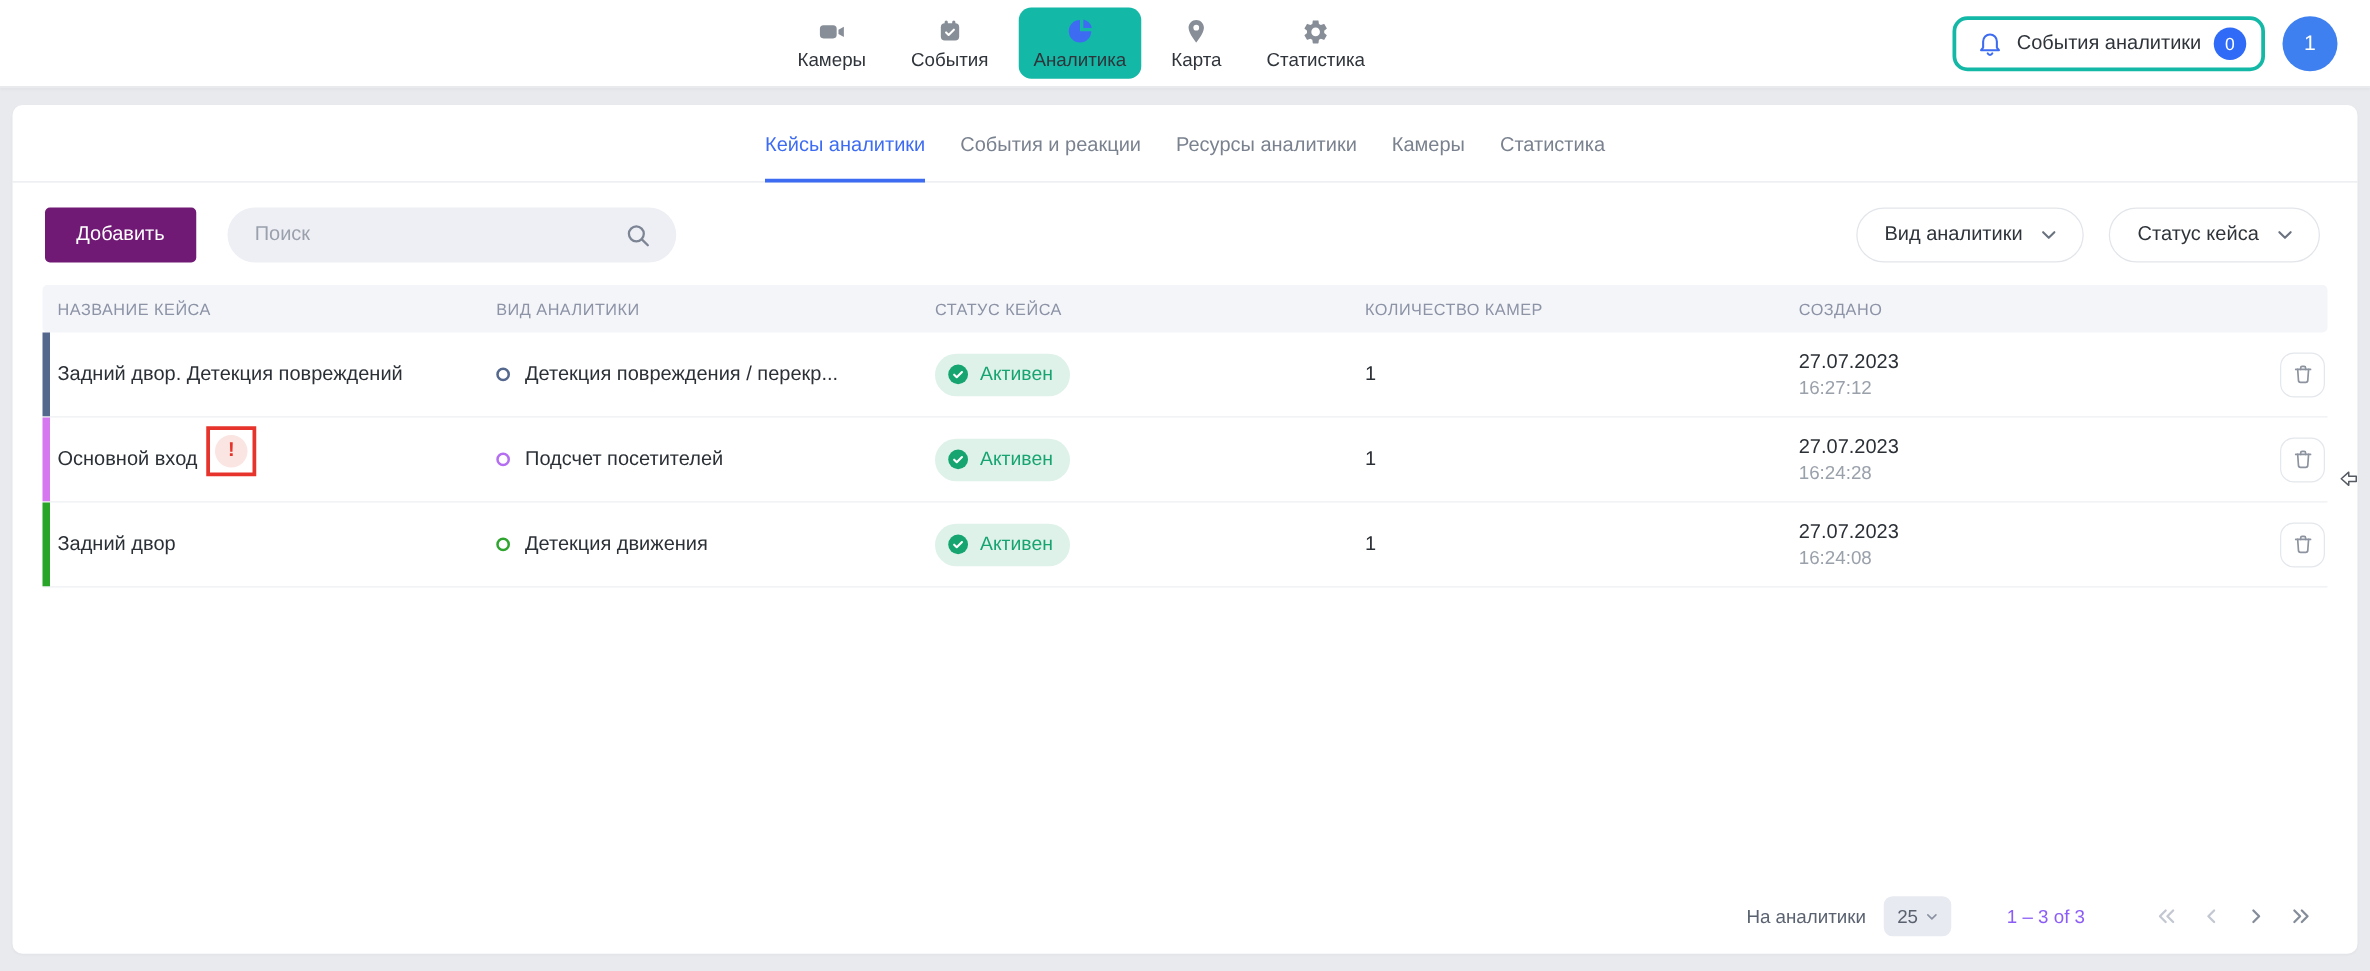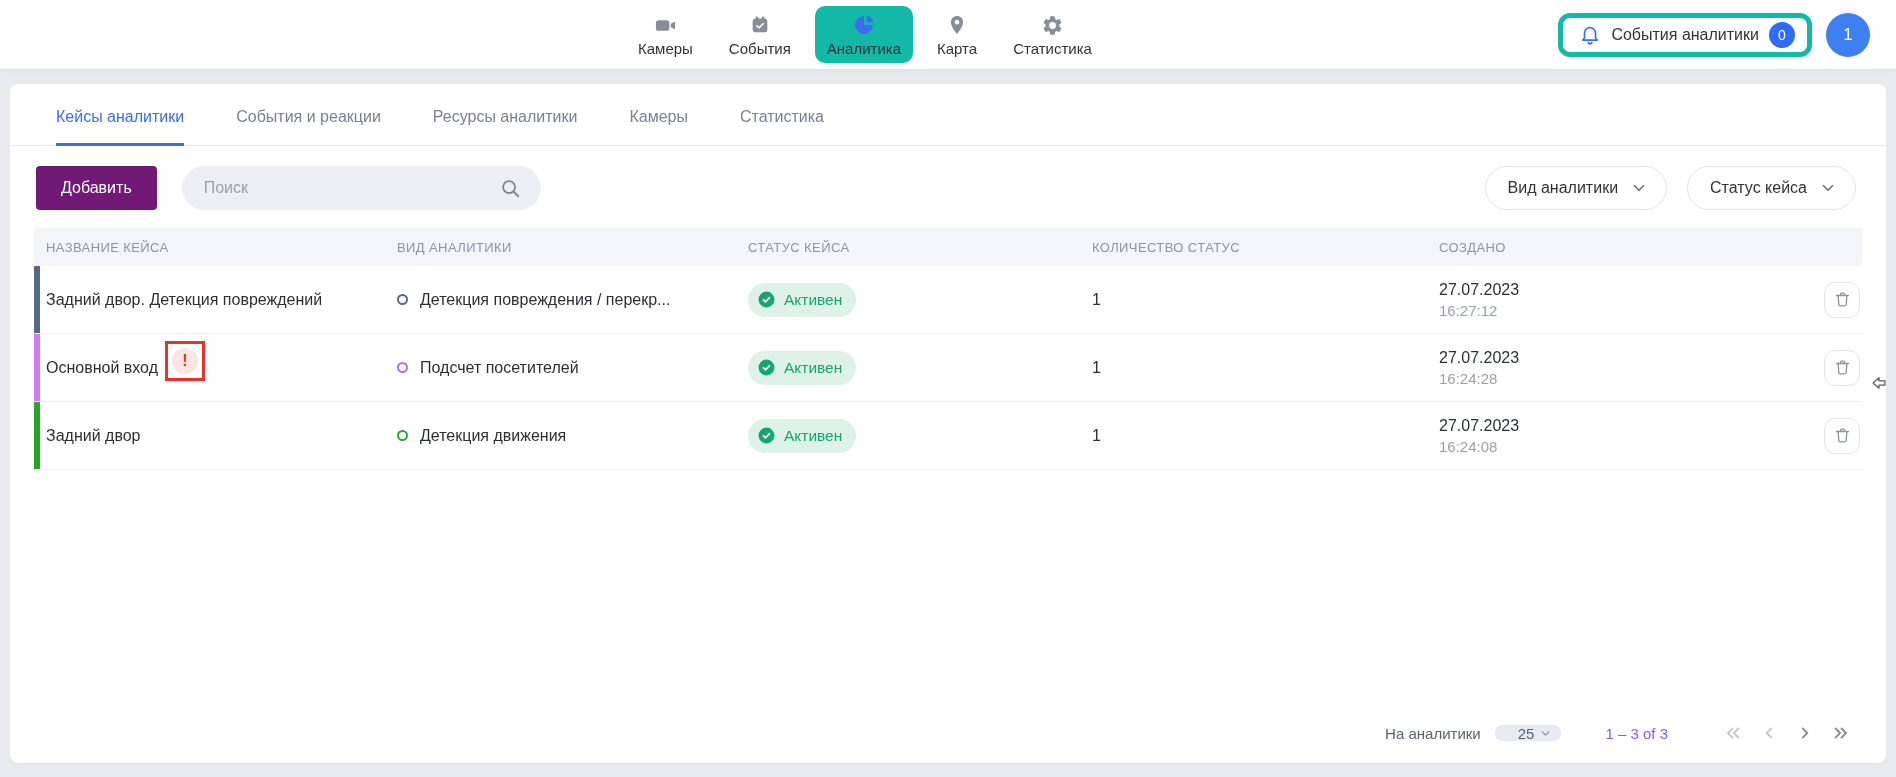--- a/index.html
+++ b/index.html
@@ -27,42 +27,42 @@
   .nav-item .nav-icon { color:#878e98; height:24px; display:flex; align-items:center; }
   .nav-item .nav-label { font-size:15px; color:#2f343b; margin-top:3px; white-space:nowrap; }
   .nav-item.active { background:#14b8a6; }
   .nav-item.active .nav-icon { color:#3d6cf2; }
   .topbar-right {
     position:absolute; right:26px; top:0; height:100%;
     display:flex; align-items:center; gap:14px;
   }
   .events-btn {
     display:flex; align-items:center; gap:10px; height:44px; padding:0 12px 0 16px;
-    background:#fff; border:5px solid #14b8a6; border-radius:12px; cursor:pointer;
+    background:#fff; border:3px solid #14b8a6; border-radius:12px; cursor:pointer;
     font-family:inherit; font-size:16px; color:#2f343b; white-space:nowrap;
   }
   .events-btn .bell { color:#3d6cf2; }
   .count-badge {
     min-width:26px; height:26px; border-radius:13px; background:#2f6bf6; color:#fff;
     font-size:14px; display:flex; align-items:center; justify-content:center; padding:0 8px;
   }
   .avatar {
     width:44px; height:44px; border-radius:50%; background:#3f80f0; color:#fff;
     font-size:17px; display:flex; align-items:center; justify-content:center; cursor:pointer;
   }
 
   
   .card {
     position:absolute; left:10px; right:10px; top:84px; bottom:14px;
     background:#fff; border-radius:8px; box-shadow:0 1px 2px rgba(30,40,60,.04);
   }
 
   
   .tabs {
-    display:flex; gap:52px; padding:24px 46px 0; border-bottom:1px solid #e8eaee;
+    display:flex; gap:28px; padding:24px 46px 0; border-bottom:1px solid #e8eaee;justify-content:center;
   }
   .tab {
     font-size:16px; color:#7a828f; padding-bottom:17px; cursor:pointer; white-space:nowrap;
     border-bottom:3px solid transparent; margin-bottom:-1px;
   }
   .tab.active { color:#3d6cf2; border-bottom-color:#3d6cf2; }
 
   
   .toolbar { display:flex; align-items:center; padding:20px 30px 18px 26px; }
   .add-btn {
@@ -122,21 +122,21 @@
     font-size:16px; font-weight:bold; display:flex; align-items:center; justify-content:center;
   }
 
   
   .pagefoot {
     position:absolute; left:24px; right:32px; bottom:12px; height:36px;
     display:flex; align-items:center; justify-content:flex-end;
   }
   .pp-label { font-size:15px; color:#5a6270; }
   .pp-pill {
-    margin-left:14px; display:flex; align-items:center; gap:5px; height:16px; padding:0 9px 0 23px;
+    margin-left:14px; display:flex; align-items:center; gap:5px; height:32px; padding:0 9px 0 11px;
     background:#e8eaf2; border-radius:7px; font-size:15px; color:#5a6270; cursor:pointer;justify-content:space-between;
   }
   .pp-pill .chev { color:#8b93a2; }
   .range { margin-left:44px; font-size:15px; color:#8b5cf6; }
   .pager { margin-left:52px; display:flex; align-items:center; gap:10px; }
   .pg-btn {
     width:26px; height:26px; border:none; background:transparent; cursor:pointer;
     display:flex; align-items:center; justify-content:center; padding:0;
   }
   .pg-light { color:#c2c7d1; }
@@ -251,21 +251,21 @@
         </span>
       </button>
     </div>
   </div>
 
   <div class="table">
     <div class="tgrid thead">
       <div class="th">НАЗВАНИЕ КЕЙСА</div>
       <div class="th">ВИД АНАЛИТИКИ</div>
       <div class="th">СТАТУС КЕЙСА</div>
-      <div class="th">КОЛИЧЕСТВО СТАТУС</div>
+      <div class="th">КОЛИЧЕСТВО КАМЕР</div>
       <div class="th">СОЗДАНО</div>
       <div class="th"></div>
     </div>
 
     <div class="tgrid trow">
       <span class="accent-bar" style="background: rgb(84, 103, 141);"></span>
       <div class="cell-name">
         <span>Задний двор. Детекция повреждений</span>
       </div>
       <div class="cell-type">

